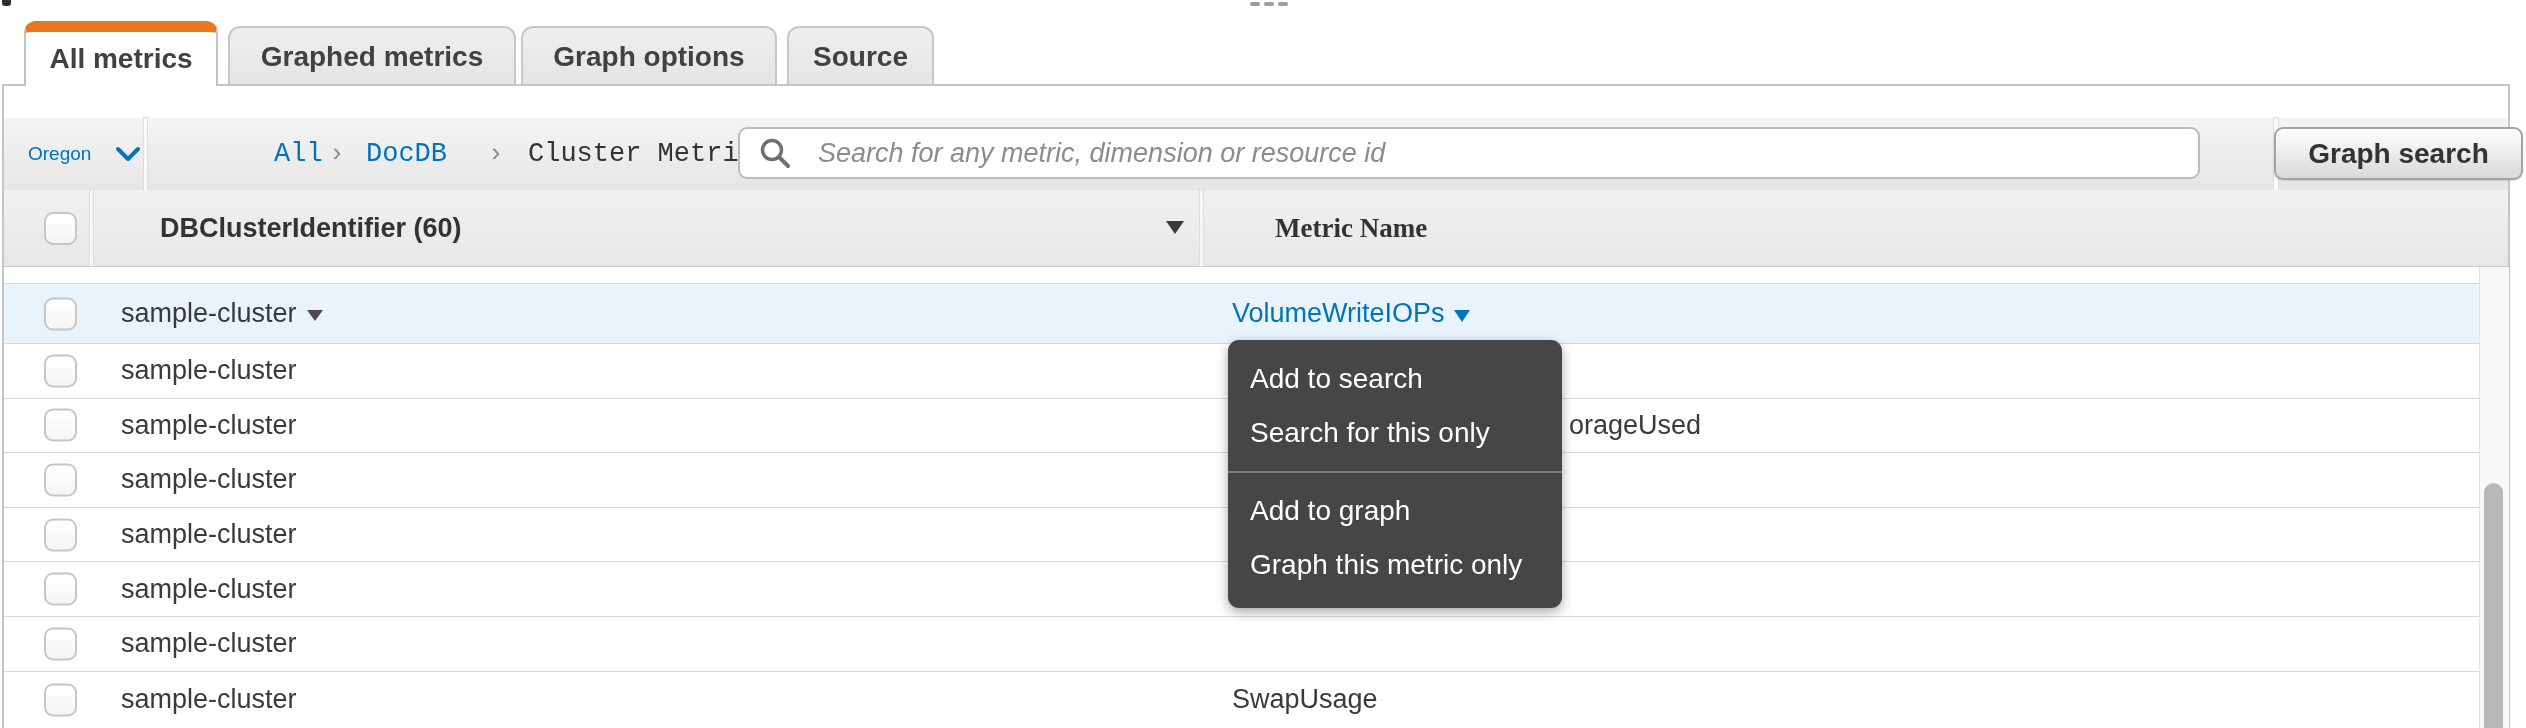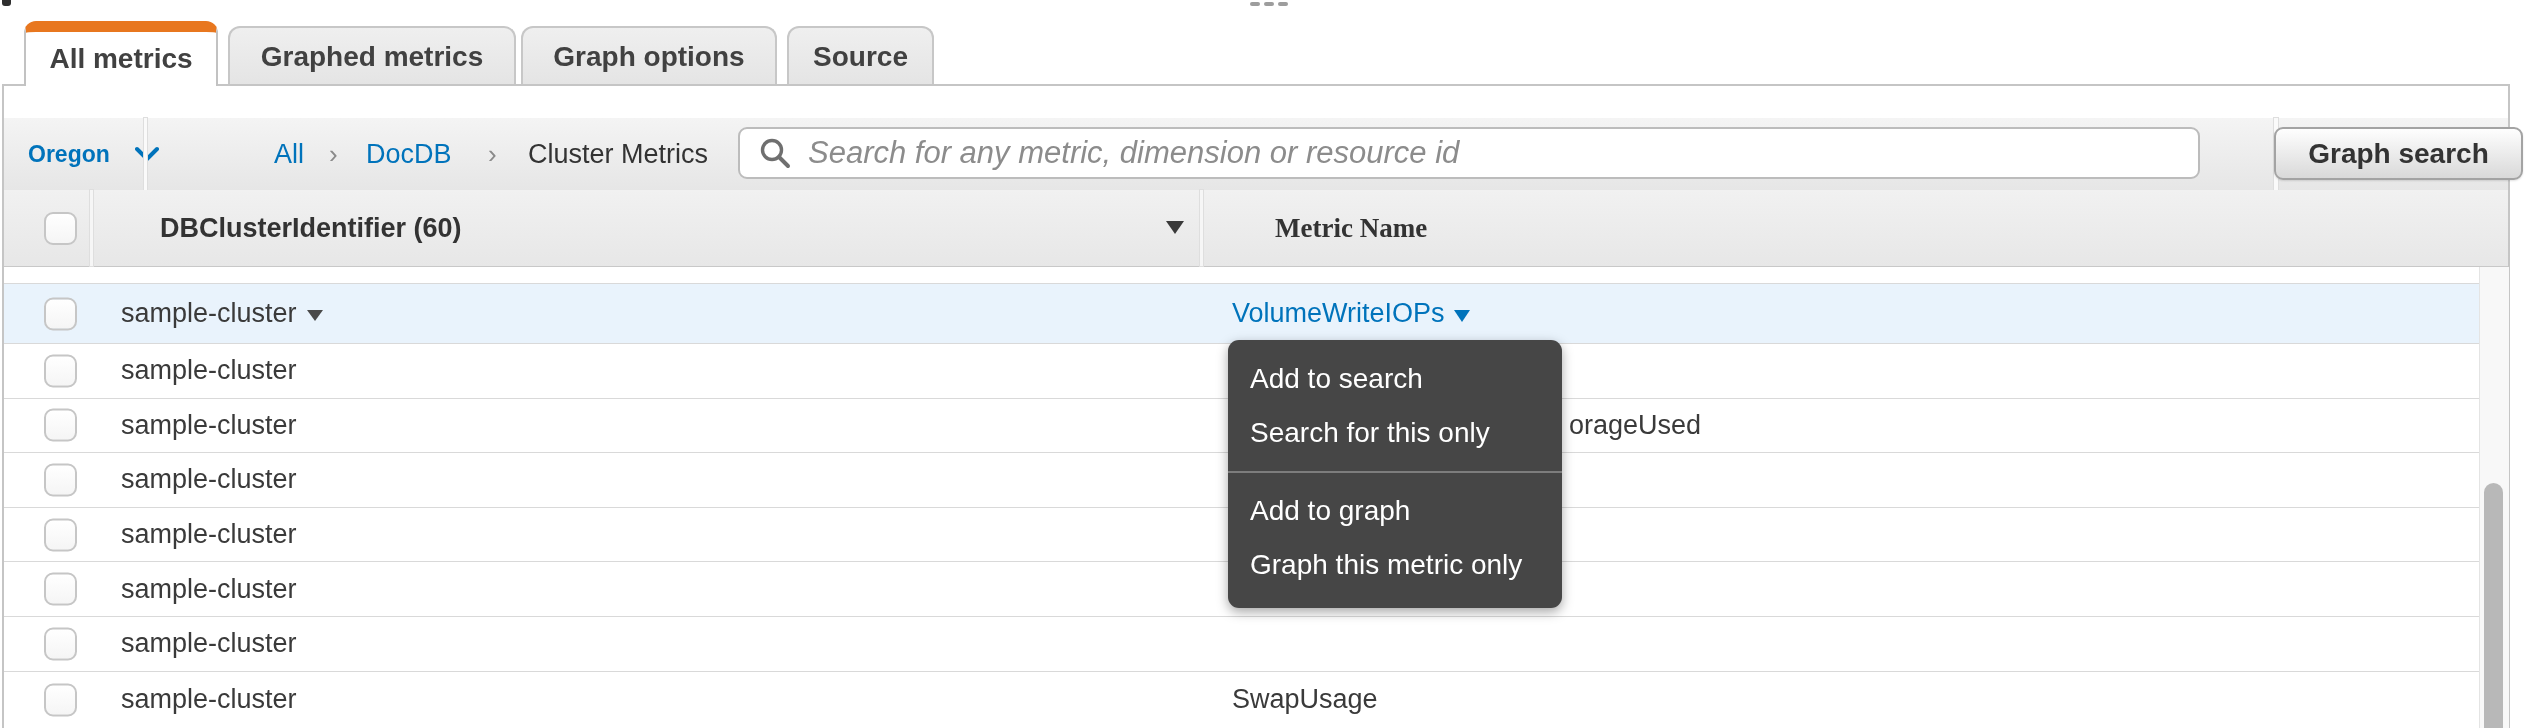--- a/index.html
+++ b/index.html
@@ -27,29 +27,29 @@
   
   .panel{left:2px;top:84px;width:2508px;height:644px;box-sizing:border-box;
          border:2px solid #c5c5c5;border-bottom:none;background:#fff;}
   .tab-bridge{left:26px;top:84px;width:190px;height:4px;background:#fff;z-index:4;}
 
   
   .toolbar{left:4px;top:118px;width:2504px;height:72px;
            background:linear-gradient(#f4f4f4,#e6e6e6);border-bottom:2px solid #cacaca;}
   .vdiv{position:absolute;top:0;height:100%;width:3px;background:#fafafa;box-shadow:0 0 0 1px #dedede;}
   .region-btn{position:absolute;left:24px;top:0;height:100%;display:flex;align-items:center;gap:25px;
-              font-size:23px;font-weight:bold;color:var(--link,#0073bb);cursor:pointer;}
-  .crumb{position:absolute;top:0;height:100%;display:flex;align-items:center;font-size:27px;}
+              font-size:19px;font-weight:normal;color:var(--link,#0073bb);cursor:pointer;}
+  .crumb{position:absolute;top:0;height:100%;display:flex;align-items:center;font-size:27px;font-family:Liberation Mono, monospace;}
   .crumb a{color:var(--link,#0073bb);text-decoration:none;cursor:pointer;}
   .crumb-sep{color:#8a8a8a;font-size:26px;}
   .search-box{position:absolute;left:734px;top:9px;width:1462px;height:52px;box-sizing:border-box;
               background:#fff;border:2px solid #bcbcbc;border-radius:9px;display:flex;align-items:center;}
   .search-box svg{margin:0 14px 0 18px;flex:none;}
   .search-input{border:none;outline:none;background:transparent;flex:1;height:44px;
-                font-size:31px;font-style:italic;color:#555;font-family:"Liberation Sans",sans-serif;}
+                font-size:27px;font-style:italic;color:#555;font-family:"Liberation Sans",sans-serif;margin-left:10px;}
   .search-input::placeholder{color:#8c8c8c;font-style:italic;}
   .graph-search{position:absolute;left:2274px;top:9px;width:249px;height:53px;box-sizing:border-box;
                 background:linear-gradient(#fefefe,#d9d9d9);border:2px solid #a3a3a3;border-radius:9px;
                 font-size:28px;font-weight:bold;color:#333;display:flex;align-items:center;justify-content:center;
                 cursor:pointer;box-shadow:0 1px 2px rgba(0,0,0,.12);}
 
   
   .thead{left:4px;top:190px;width:2504px;height:76px;
          background:linear-gradient(#f1f1f1,#e7e7e7);border-bottom:2px solid #c8c8c8;}
   .th-label{position:absolute;top:0;height:100%;display:flex;align-items:center;

